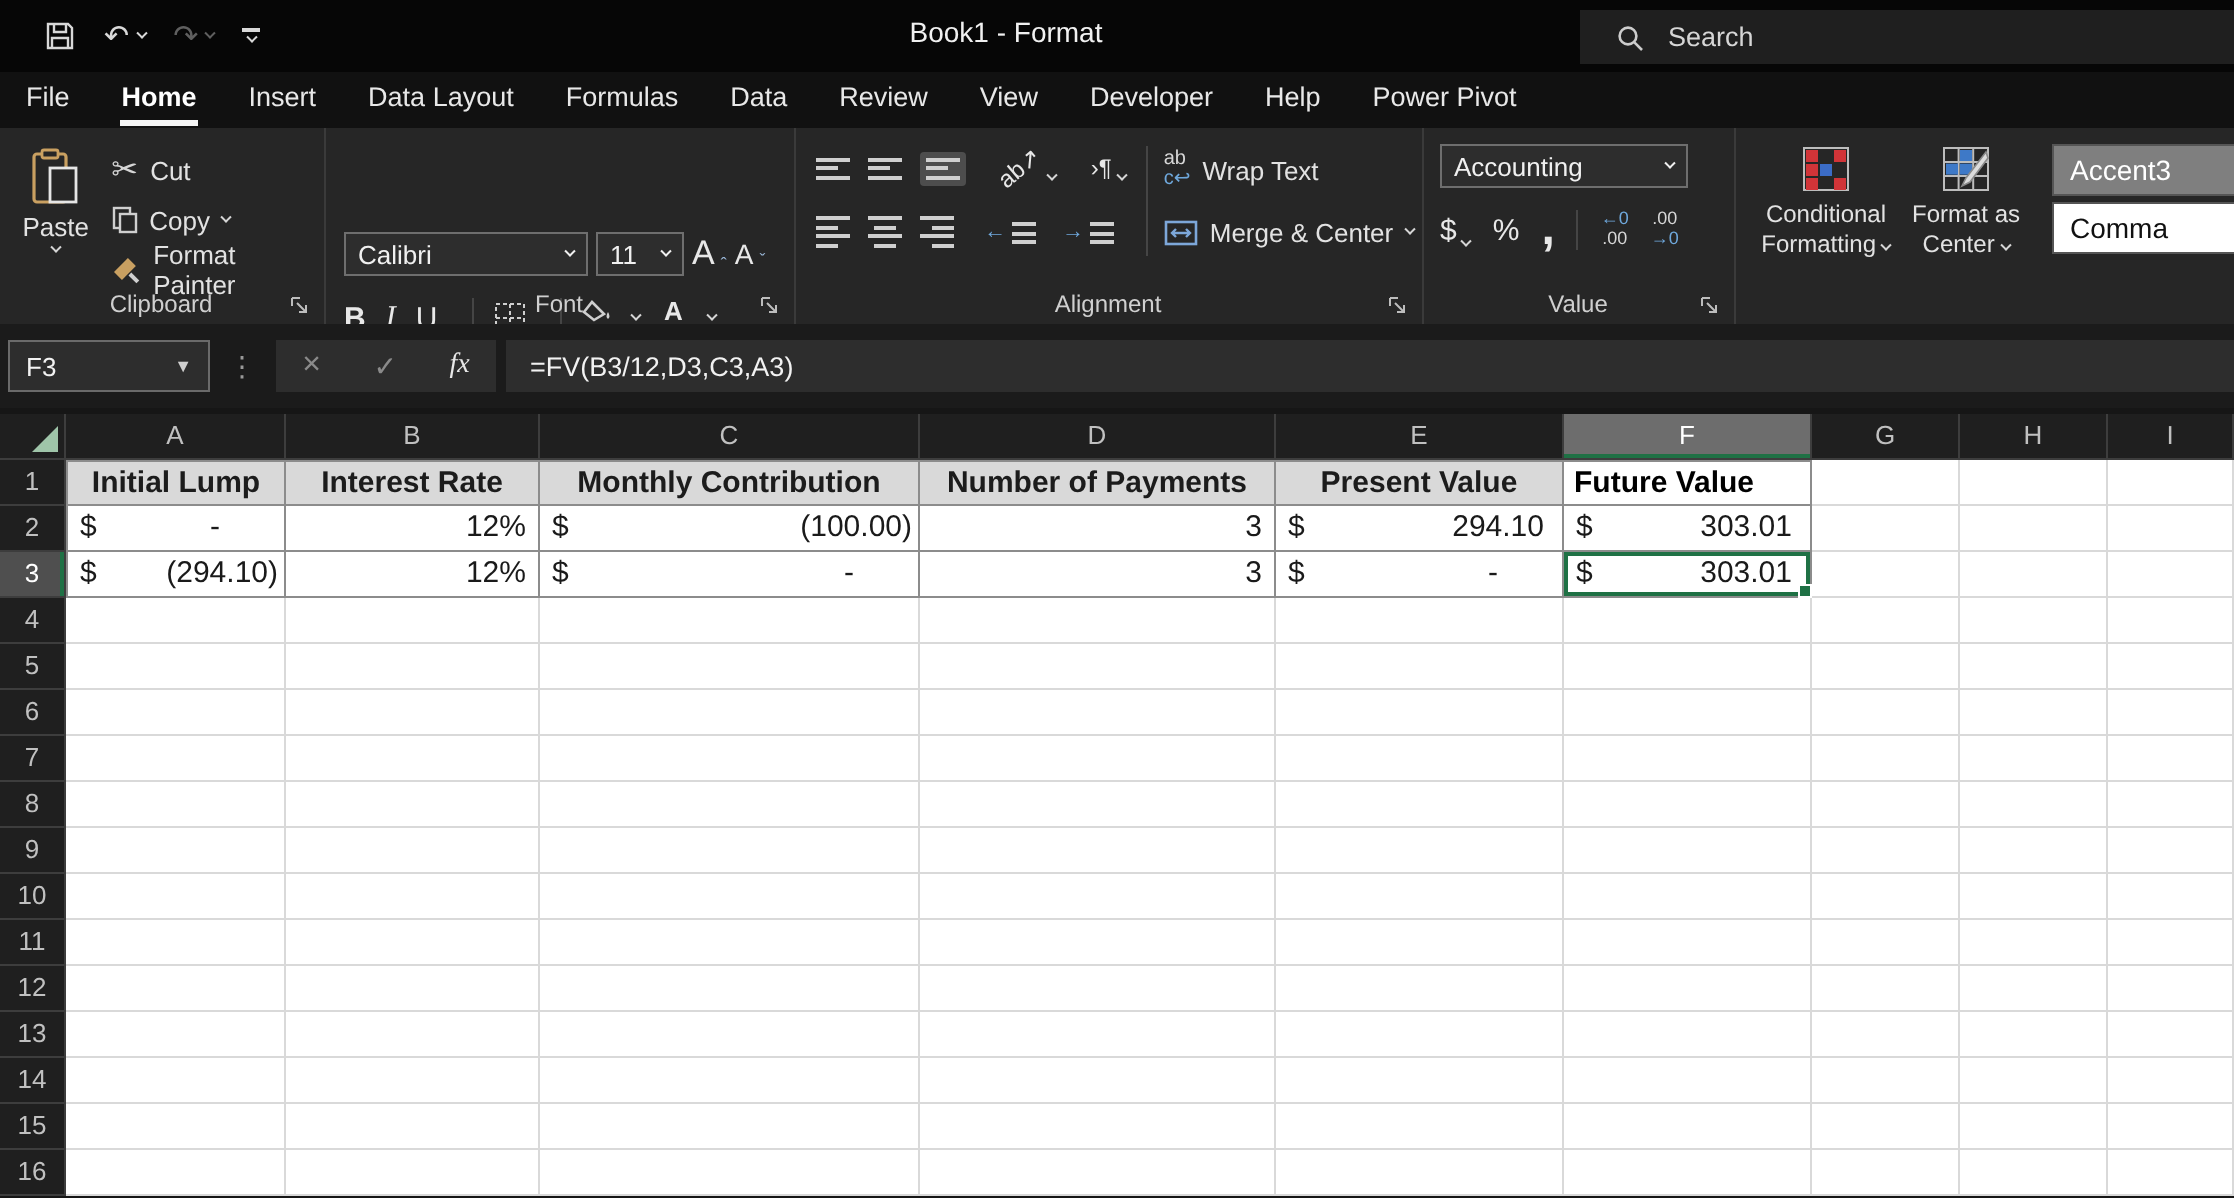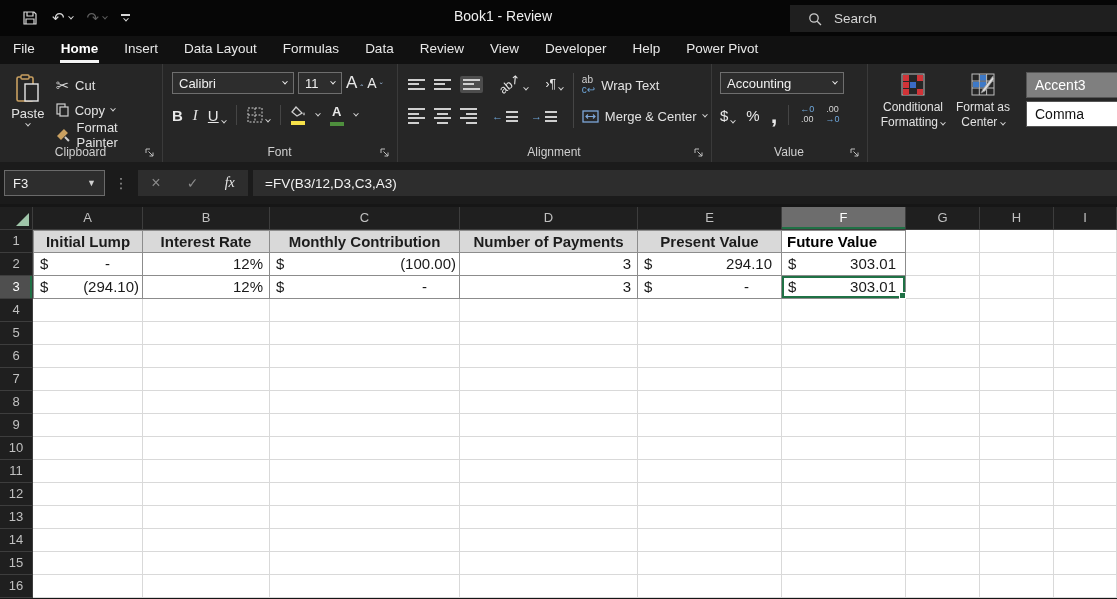--- a/index.html
+++ b/index.html
@@ -37,21 +37,21 @@
 
   
   .g-clip { width:163px; }
   .g-clip .gbody { display:flex; }
   .paste { width:56px; display:flex; flex-direction:column; align-items:center; gap:2px; padding-top:2px; }
   .cliprows { display:flex; flex-direction:column; gap:5px; padding-top:3px; }
   .cliprow { display:flex; align-items:center; gap:6px; height:20px; }
 
   
   .g-font { width:235px; }
-  .g-font .gbody { padding-left:9px; }
+  .g-font .gbody { padding-left:9px;margin-top:44px; }
   .combo { display:flex; align-items:center; justify-content:space-between; background:#2d2d2d; border:1px solid #6e6e6e; height:22px; padding:0 6px; font-size:13px; color:#f0f0f0; }
   .fontrow1 { display:flex; align-items:center; gap:4px; }
   .fontrow2 { display:flex; align-items:center; gap:10px; margin-top:9px; height:24px; }
   .fbtn { font-size:15px; color:#e8e8e8; display:flex; align-items:flex-end; gap:3px; }
   .bi-b{font-weight:bold;} .bi-i{font-style:italic;font-family:"Liberation Serif",serif;} .bi-u{text-decoration:underline;}
   .colorbtn { display:flex; flex-direction:column; align-items:center; line-height:1; }
   .colorbtn .bar { width:14px; height:4px; margin-top:1px; }
   .vsep { width:1px; height:20px; background:#454545; }
 
   
@@ -132,21 +132,21 @@
         </span>
       <span class="qbtn dis">
           <span>↷</span>
           <span class="chev sm"></span>
         </span>
       <span class="qcust">
           <i></i>
           <span class="chev sm"></span>
         </span>
     </div>
-    <div class="wtitle">Book1  -  Review</div>
+    <div class="wtitle">Book1  -  Format</div>
     <div class="searchbox">
       <svg width="14" height="14" viewBox="0 0 14 14">
           <circle cx="6" cy="6" r="4.2" fill="none" stroke="#cccccc" stroke-width="1.3"></circle>
           <line x1="9.2" y1="9.2" x2="13" y2="13" stroke="#cccccc" stroke-width="1.3"></line>
         </svg>
       <span>Search</span>
     </div>
   </div>
 
   <div class="tabrow">

